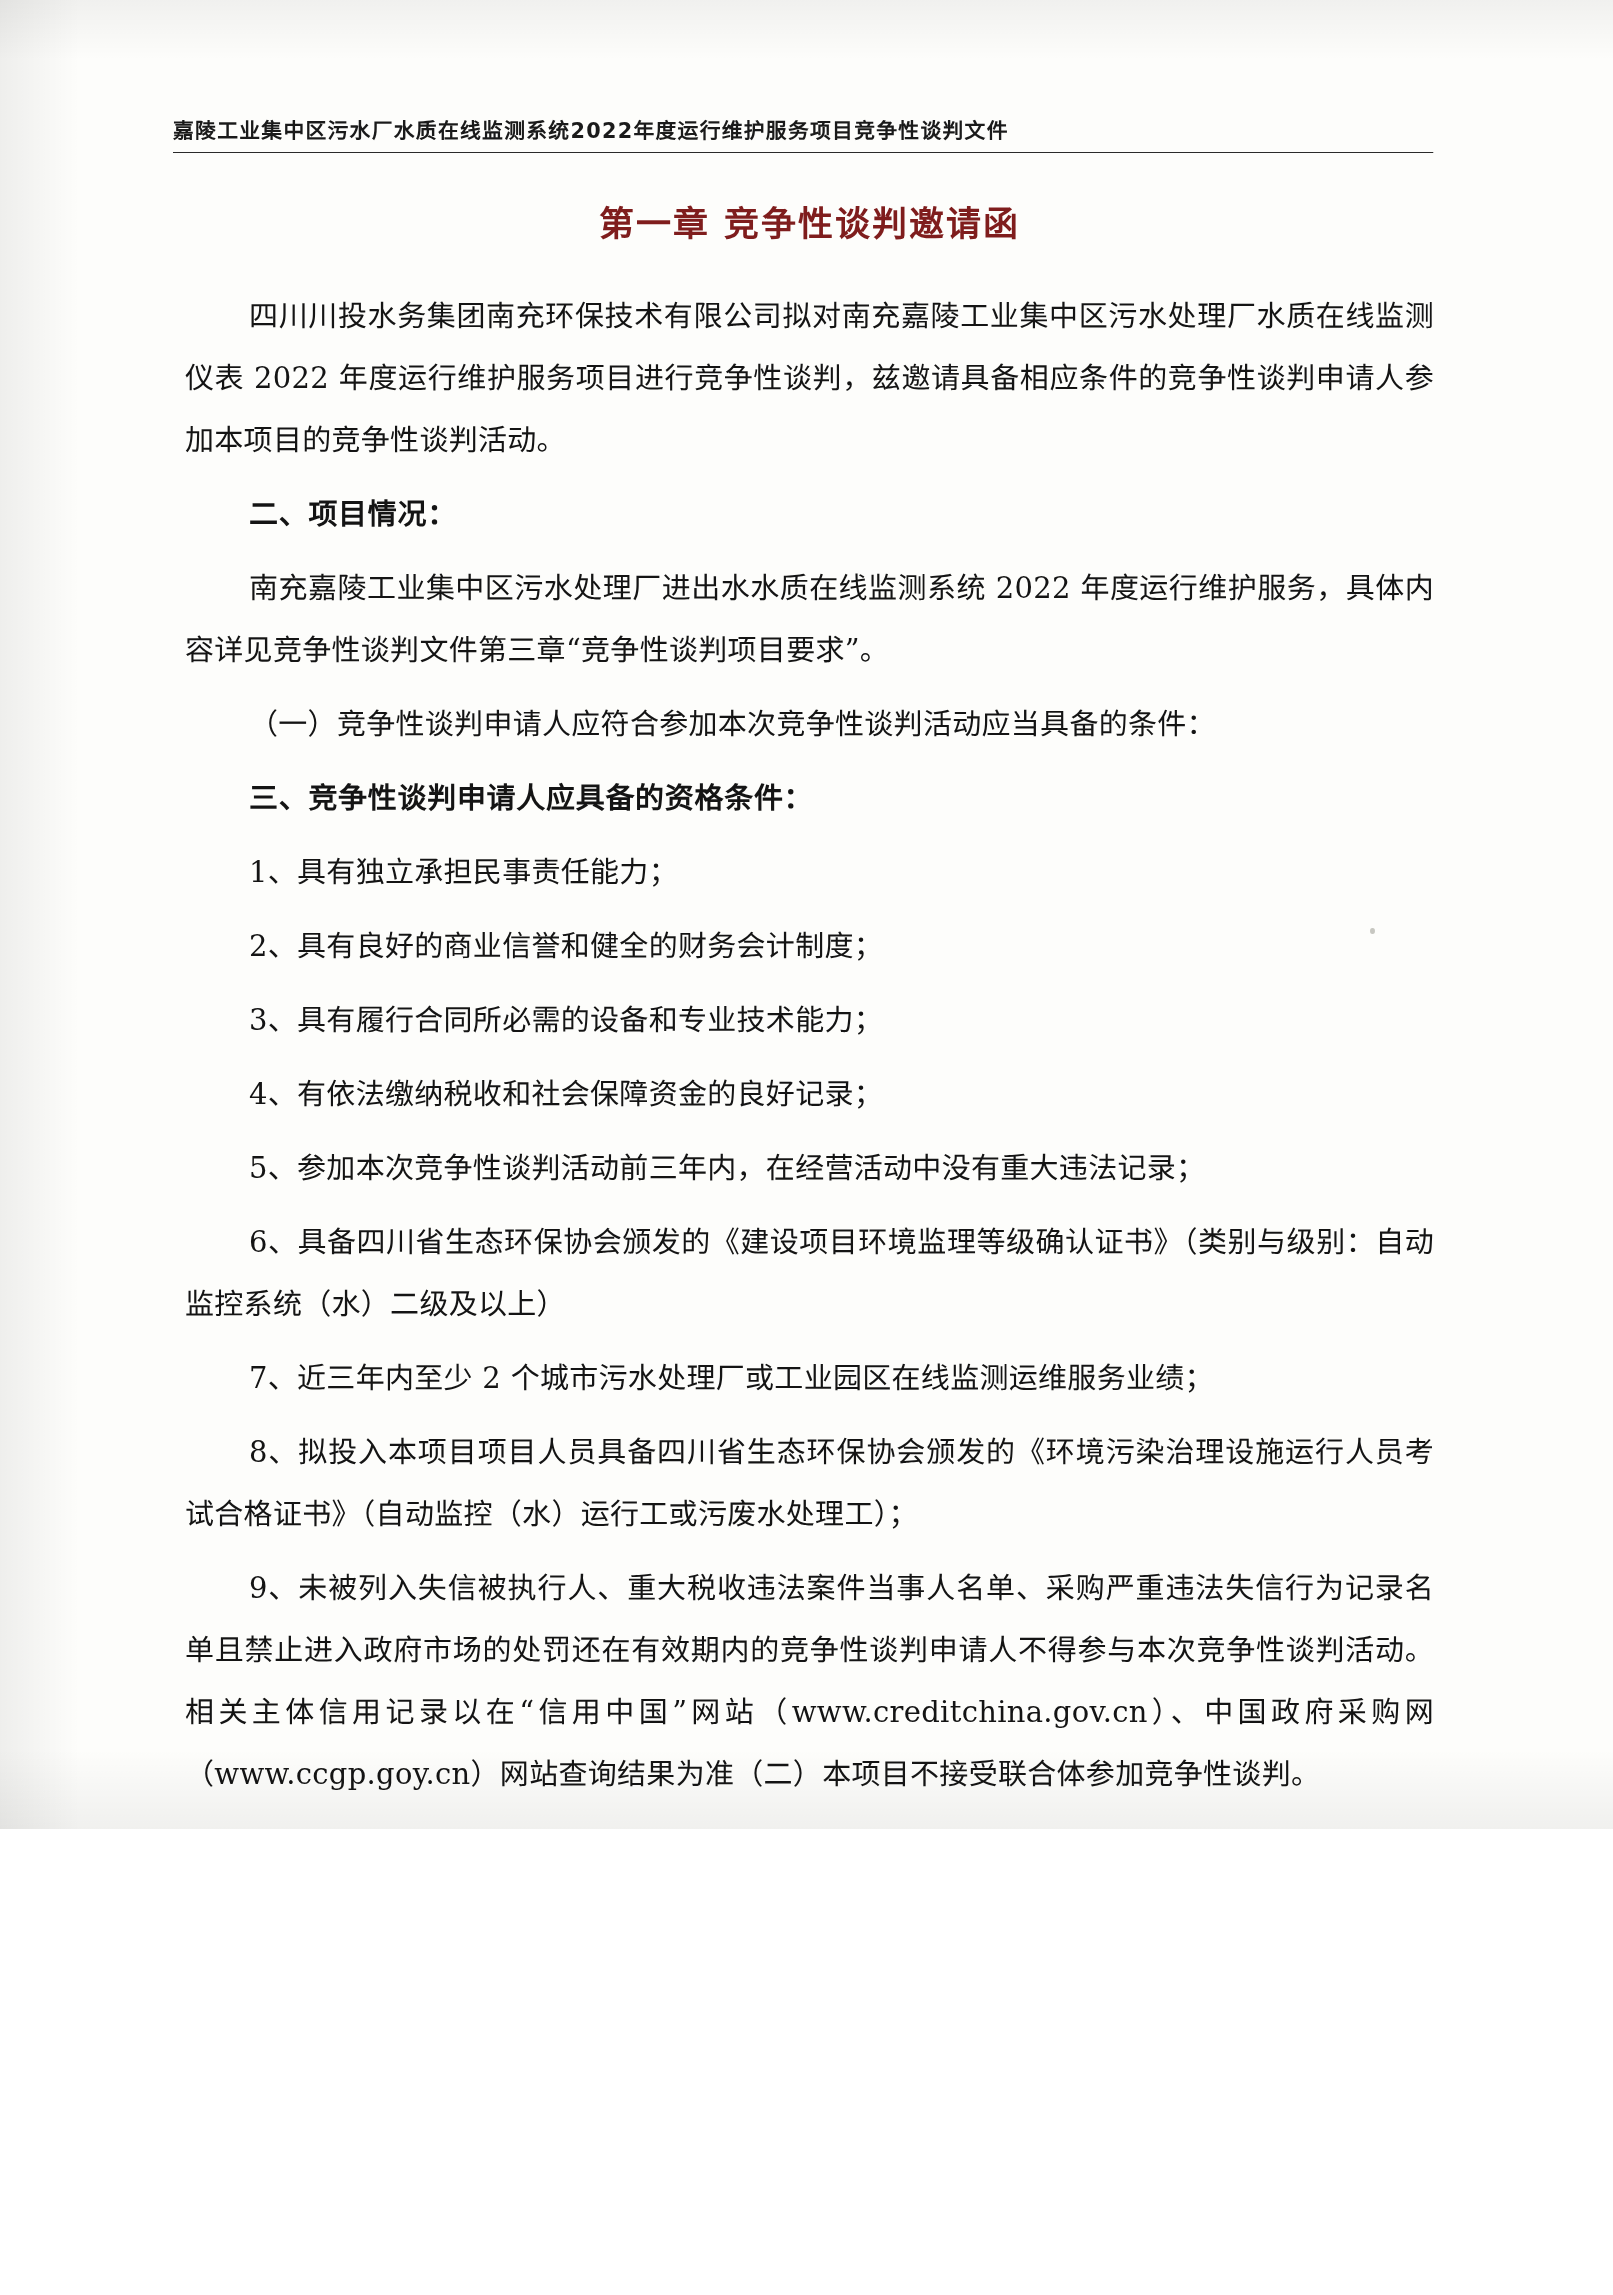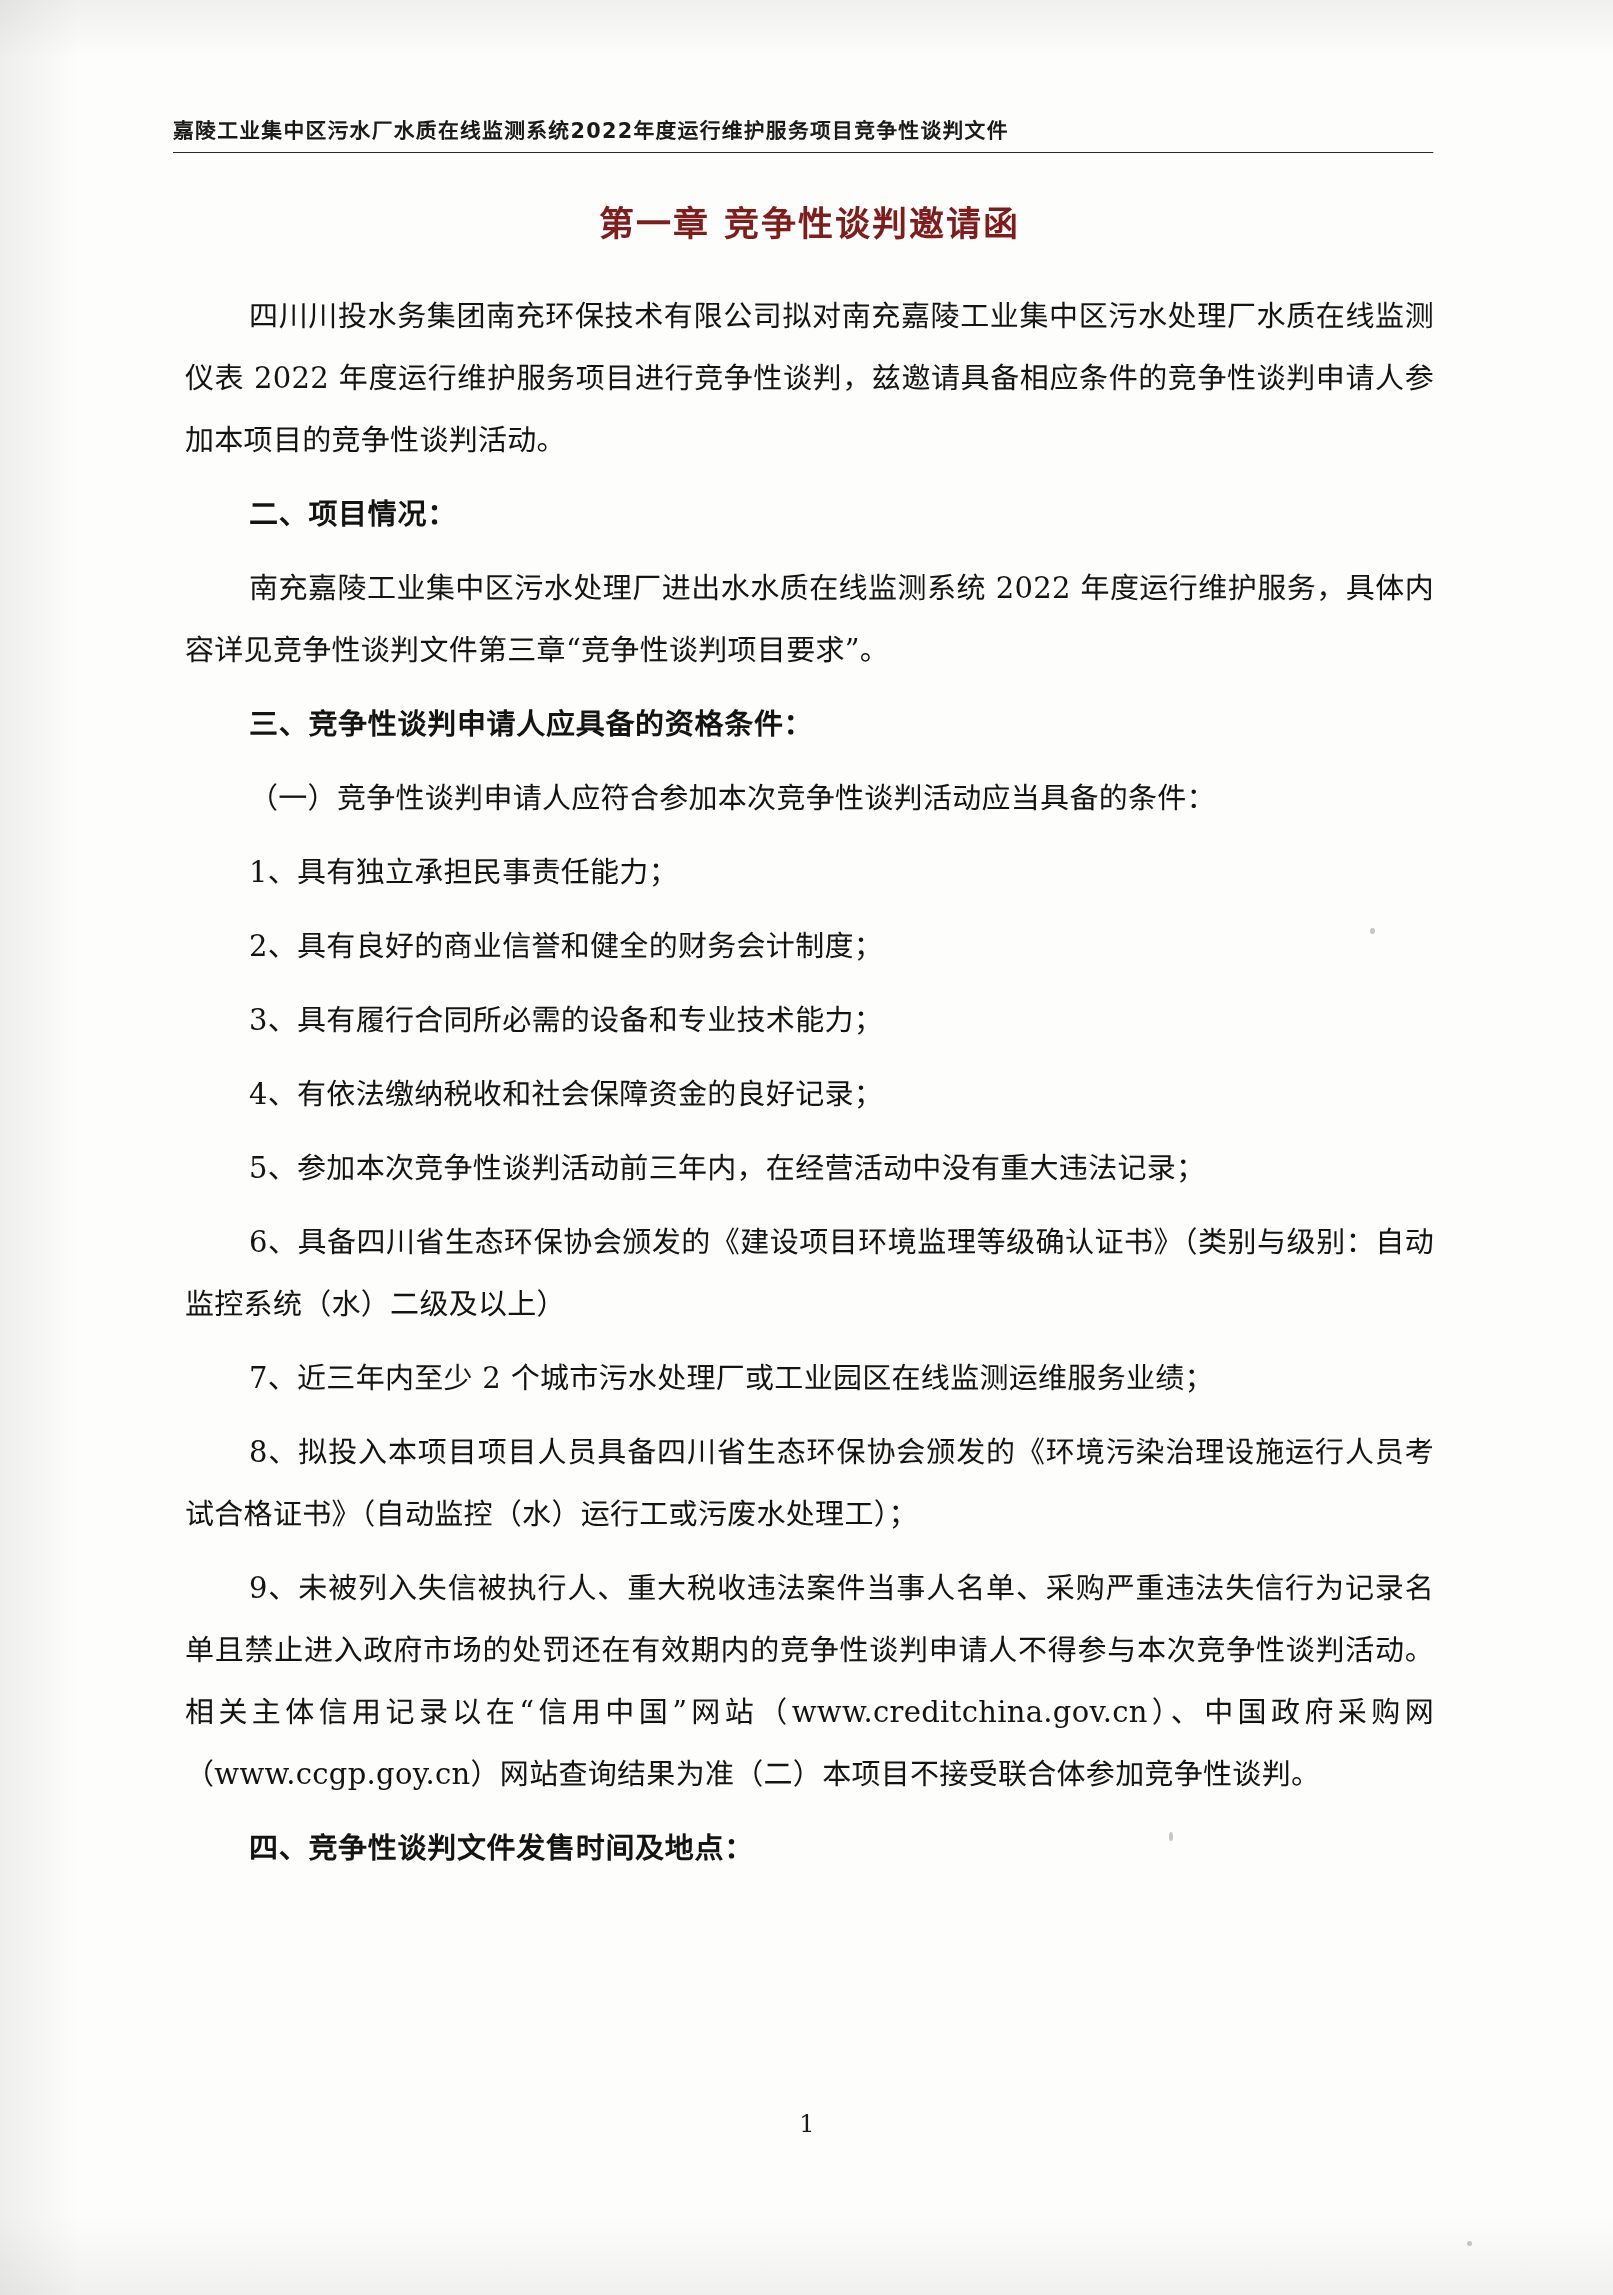--- a/index.html
+++ b/index.html
@@ -4,21 +4,21 @@
 <title>document</title>
 <style>
   html, body {
     margin: 0;
     padding: 0;
     background: #ffffff;
   }
   .page {
     position: relative;
     width: 1614px;
-    height: 2295px;
+    height: 1829px;
     margin: 0 auto;
     background: #fdfdfb;
     overflow: hidden;
     font-family: "DejaVu Serif", "Liberation Serif", serif;
     color: #131313;
   }
   
   .scan-shade-left {
     position: absolute;
     left: 0; top: 0;
@@ -119,23 +119,23 @@
 
     <div class="doc-title">第一章 竞争性谈判邀请函</div>
 
     <p class="para indent2 first">四川川投水务集团南充环保技术有限公司拟对南充嘉陵工业集中区污水处理厂水质在线监测仪表 2022 年度运行维护服务项目进行竞争性谈判，兹邀请具备相应条件的竞争性谈判申请人参加本项目的竞争性谈判活动。</p>
 
 
     <p class="para indent2 gap"><span class="bold">二、项目情况：</span></p>
 
     <p class="para indent2 gap">南充嘉陵工业集中区污水处理厂进出水水质在线监测系统 2022 年度运行维护服务，具体内容详见竞争性谈判文件第三章“竞争性谈判项目要求”。</p>
 
+    <p class="para indent2 gap">（一）竞争性谈判申请人应符合参加本次竞争性谈判活动应当具备的条件：</p>
+
     <p class="para indent2 gap"><span class="bold">三、竞争性谈判申请人应具备的资格条件：</span></p>
-
-    <p class="para indent2 gap">（一）竞争性谈判申请人应符合参加本次竞争性谈判活动应当具备的条件：</p>
 
     <p class="para indent2 gap">1、具有独立承担民事责任能力；</p>
     <p class="para indent2 gap">2、具有良好的商业信誉和健全的财务会计制度；</p>
     <p class="para indent2 gap">3、具有履行合同所必需的设备和专业技术能力；</p>
     <p class="para indent2 gap">4、有依法缴纳税收和社会保障资金的良好记录；</p>
     <p class="para indent2 gap">5、参加本次竞争性谈判活动前三年内，在经营活动中没有重大违法记录；</p>
     <p class="para indent2 gap">6、具备四川省生态环保协会颁发的《建设项目环境监理等级确认证书》（类别与级别：自动监控系统（水）二级及以上）</p>
     <p class="para indent2 gap">7、近三年内至少 2 个城市污水处理厂或工业园区在线监测运维服务业绩；</p>
     <p class="para indent2 gap">8、拟投入本项目项目人员具备四川省生态环保协会颁发的《环境污染治理设施运行人员考试合格证书》（自动监控（水）运行工或污废水处理工）；</p>
     <p class="para indent2 gap">9、未被列入失信被执行人、重大税收违法案件当事人名单、采购严重违法失信行为记录名单且禁止进入政府市场的处罚还在有效期内的竞争性谈判申请人不得参与本次竞争性谈判活动。相关主体信用记录以在“信用中国”网站（www.creditchina.gov.cn）、中国政府采购网（www.ccgp.goy.cn）网站查询结果为准（二）本项目不接受联合体参加竞争性谈判。</p>

